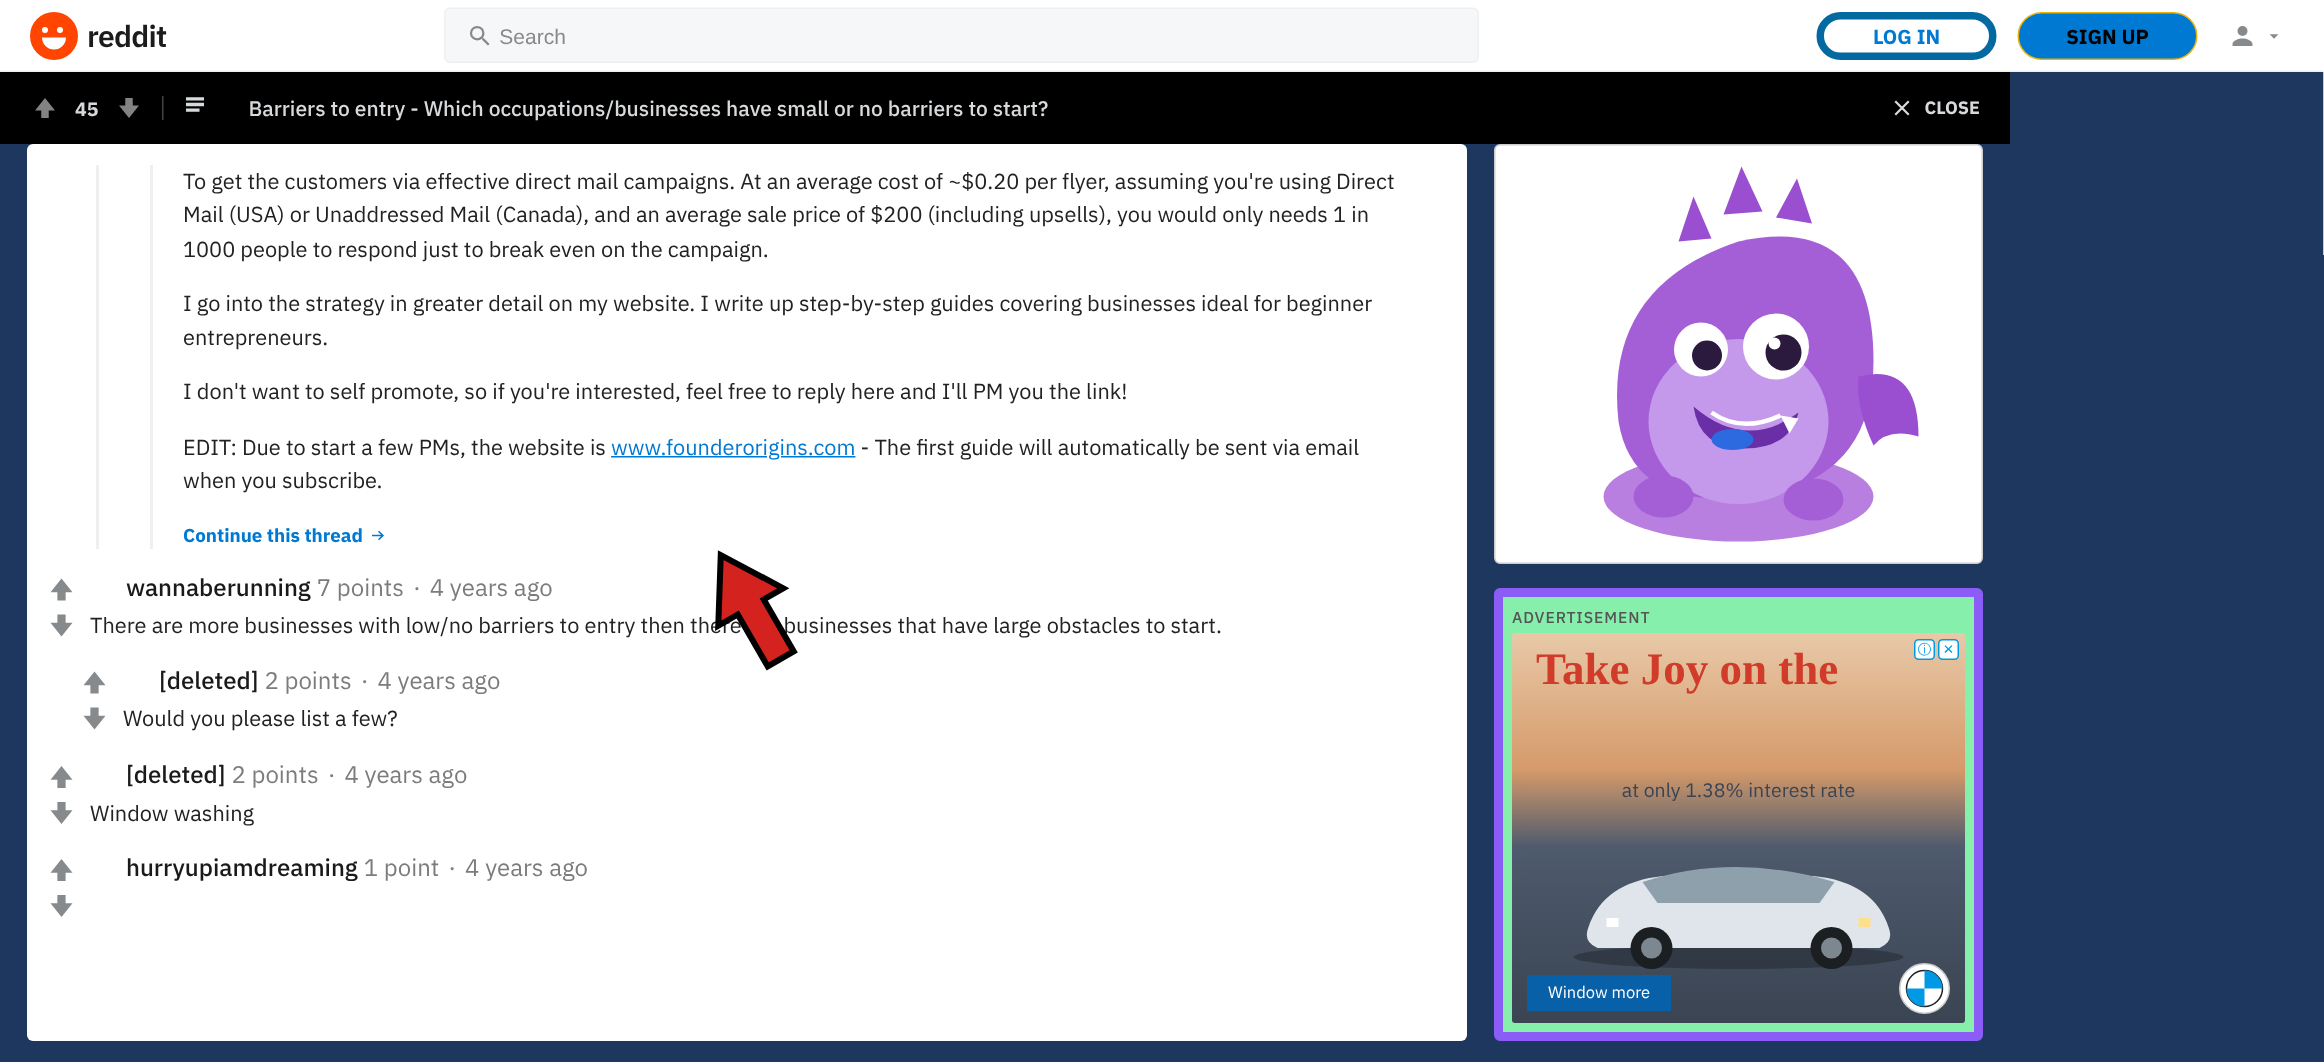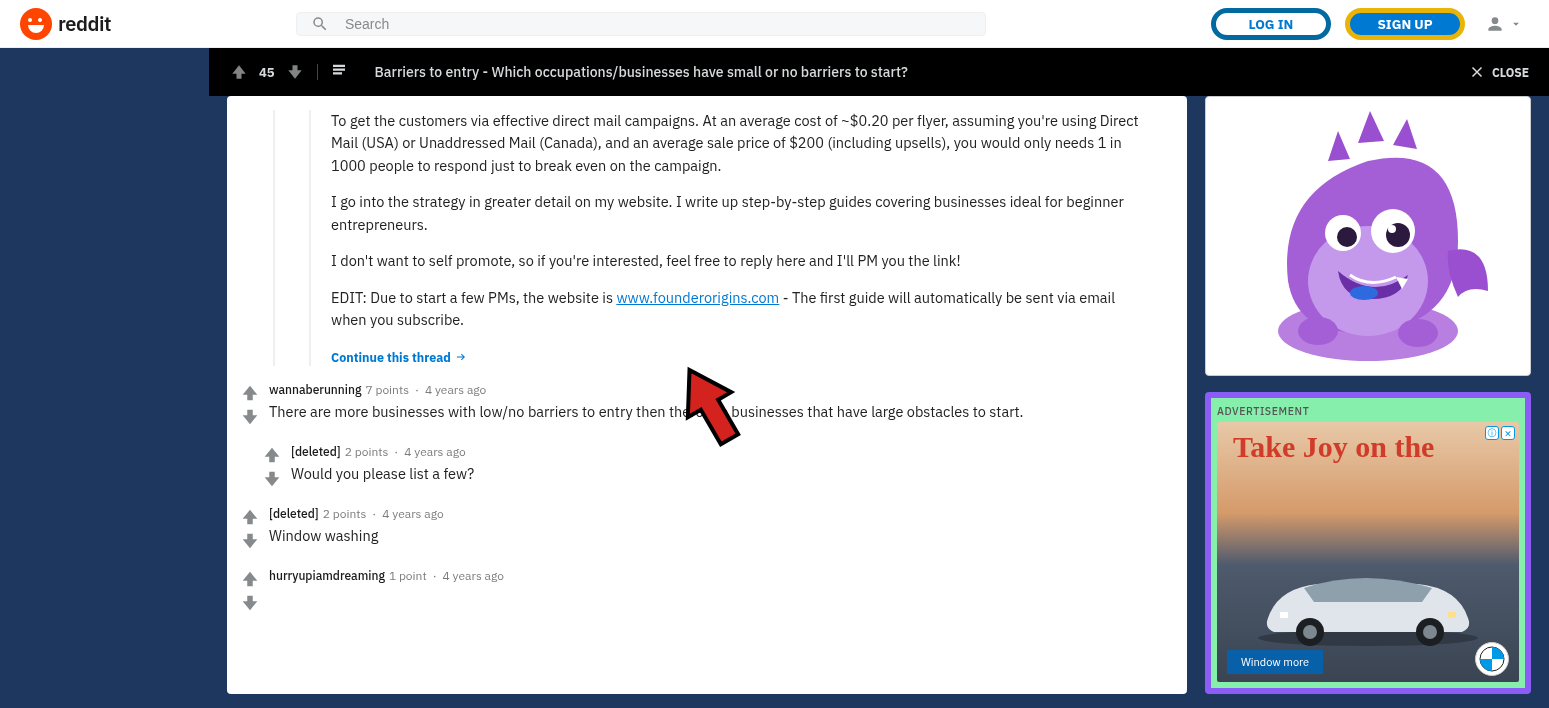--- a/index.html
+++ b/index.html
@@ -6,32 +6,32 @@
   body { font-family: "IBM Plex Sans", -apple-system, BlinkMacSystemFont, "Segoe UI", Roboto, sans-serif; background: #fff; overflow-x: hidden; }
   
   
   .header { height: 48px; display: flex; align-items: center; padding: 8px 20px; border-bottom: 1px solid #edeff1; background: #fff; position: relative; z-index: 100; }
   .logo { display: flex; align-items: center; gap: 6px; }
   .logo-ball { width: 32px; height: 32px; background: #ff4500; border-radius: 50%; position: relative; display:flex; align-items:center; justify-content:center;}
   .logo-ball::before { content:""; width:16px; height:8px; background:#fff; border-radius:0 0 10px 10px; position:absolute; bottom:7px;}
   .logo-ball::after { content:""; width:4px; height:4px; background:#fff; border-radius:50%; position:absolute; top:10px; left:8px; box-shadow: 10px 0 0 #fff;}
   .logo-text { font-size: 20px; font-weight: 600; color: #1c1c1c; letter-spacing: -0.5px;}
   .search-wrap { flex: 0 0 690px; margin-left: 185px; }
-  .search { width: 100%; height: 24px; background: #f6f7f8; border: 1px solid #edeff1; border-radius: 4px; display: flex; align-items: center; padding: 0 14px; gap: 16px; }
+  .search { width: 100%; height: 37px; background: #f6f7f8; border: 1px solid #edeff1; border-radius: 4px; display: flex; align-items: center; padding: 0 14px; gap: 4px; }
   .search svg { width: 18px; height: 18px; fill: #878a8c; }
   .search input { border: none; background: transparent; outline: none; font-size: 14px; color: #1c1c1c; flex: 1; }
   .search input::placeholder { color: #878a8c; }
   .header-right { margin-left: auto; display: flex; align-items: center; gap: 14px; }
   .btn { height: 32px; width: 120px; border-radius: 18px; display: flex; align-items: center; justify-content: center; font-size: 13.5px; font-weight: 700; cursor: pointer; }
   .btn-login { border: 5px solid #0369a1; color: #0079d3; background: #fff; }
-  .btn-signup { background: #0079d3; color: #ffffff; border: 5px solid #eab308; }
+  .btn-signup { background: #0079d3; color: #000000; border: 1px solid #eab308; }
   .user-dropdown { display: flex; align-items: center; gap: 4px; color: #878a8c; cursor: pointer; padding: 2px 6px;}
   
   
-  .stage { background: #1d375e; min-height: calc(100vh - 48px); display:flex; justify-content:flex-end;}
+  .stage { background: #1d375e; min-height: calc(100vh - 48px); display:flex; justify-content:flex-start;}
   .overlay { width: 1340px; background: transparent; }
   .overlay-header { height: 48px; background: #000; color: #d7dadc; display: flex; align-items: center; padding: 0 20px;}
   .oh-votes { display: flex; align-items: center; gap: 10px; }
   .vote-arrow { width:20px; height:20px; fill:#818384; cursor:pointer;}
   .oh-score { font-size: 13px; font-weight: 700; color:#d7dadc;}
   .oh-sep { width:1px; height:16px; background:#444; margin: 0 12px;}
   .oh-type svg { width:18px; height:18px; fill:#d7dadc;}
   .oh-title { font-size:14px; font-weight:500; color:#d7dadc; margin-left:27px;}
   .oh-close { margin-left:auto; display:flex; align-items:center; gap:6px; font-size:12px; font-weight:700; color:#d7dadc; cursor:pointer;}
   .oh-close svg{width:18px;height:18px;fill:#d7dadc;}
@@ -39,21 +39,21 @@
   .overlay-body { display:flex; gap:18px; padding: 0 18px; }
   .main-col { flex:1; background:#fff; border-radius:4px; padding: 10px 36px 20px 12px; }
   .side-col { width: 326px; }
   
   
   .nested-block { border-left: 2px solid #edeff1; padding-left: 20px; margin-left:14px;}
   .comment { display:flex; gap:8px; margin-top: 16px;}
   .vote-col{ display:flex; flex-direction:column; align-items:center; gap:2px;}
   .vote-col svg{width:22px;height:22px;fill:#878a8c;cursor:pointer;}
   .c-body { flex:1;}
-  .c-meta { font-size:12px; color:#7c7c7c; display:flex; gap:4px; align-items:center;}
+  .c-meta { font-size:16px; color:#7c7c7c; display:flex; gap:4px; align-items:center;margin-left:24px;}
   .c-meta .author{font-weight:500; color:#1a1a1b;}
   .c-meta .dot::before{content:"·"; margin:0 2px;}
   .c-text { font-size:14.5px; color:#222; line-height:1.55; margin-top:4px;}
   .c-text p { margin-bottom: 14px;}
   .c-text a{ color:#0079d3; text-decoration:underline;}
   .continue { color:#0079d3; font-size:12.5px; font-weight:700; cursor:pointer; display:inline-flex; align-items:center; gap:4px;}
   
   
   .side-card { background:#fff; border:1px solid #ccc; border-radius:4px; margin-bottom:16px; padding:4px; position:relative;}
   .mascot { width:100%; height:270px; display:flex; align-items:flex-end; justify-content:center;}
@@ -273,20 +273,21 @@
         </div>
 
         <div class="ad-card">
           <div class="ad-label">ADVERTISEMENT</div>
           <div class="ad-inner">
             <div class="ad-chips">
               <span class="ad-chip">ⓘ</span>
               <span class="ad-chip">✕</span>
             </div>
             <div class="ad-script">Take Joy on the</div>
+            <div class="ad-rate">at only 1.38% interest rate</div>
             <div class="ad-carwrap">
               <svg width="240" height="90" viewBox="0 0 240 90">
                 <ellipse cx="120" cy="80" rx="110" ry="8" fill="rgba(0,0,0,0.25)"></ellipse>
                 <path d="M20 60 q10 -30 50 -34 l100 0 q40 4 50 34 q4 10 -6 14 l-188 0 q-10 -4 -6 -14z" fill="#dfe5ea"></path>
                 <path d="M56 30 q60 -20 128 0 l-10 14 l-108 0z" fill="#8fa0ad"></path>
                 <circle cx="62" cy="74" r="14" fill="#1b1f22"></circle>
                   <circle cx="62" cy="74" r="7" fill="#7d8790"></circle>
                 <circle cx="182" cy="74" r="14" fill="#1b1f22"></circle>
                   <circle cx="182" cy="74" r="7" fill="#7d8790"></circle>
                 <rect x="32" y="54" width="8" height="6" fill="#fff"></rect>

